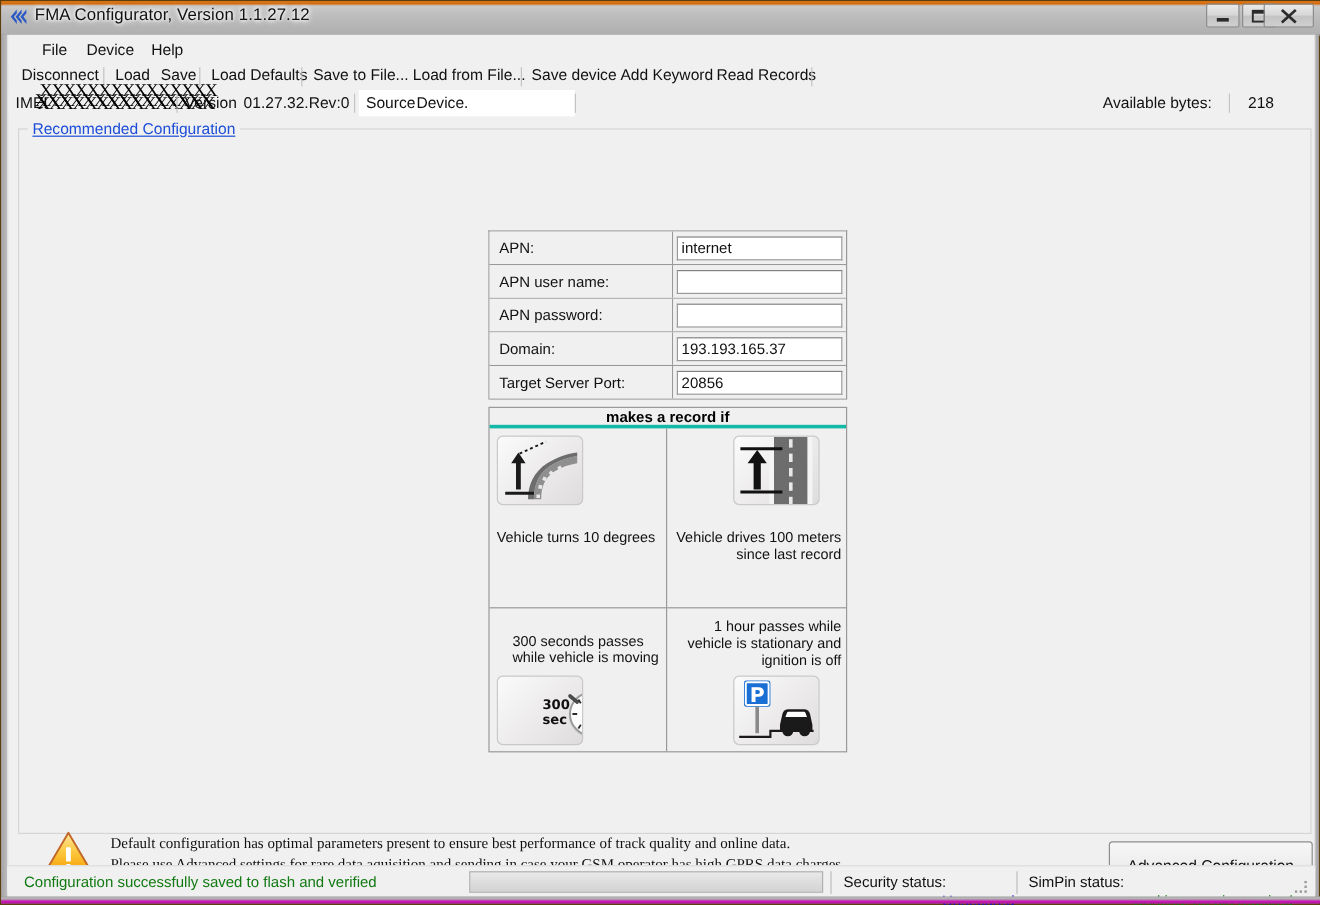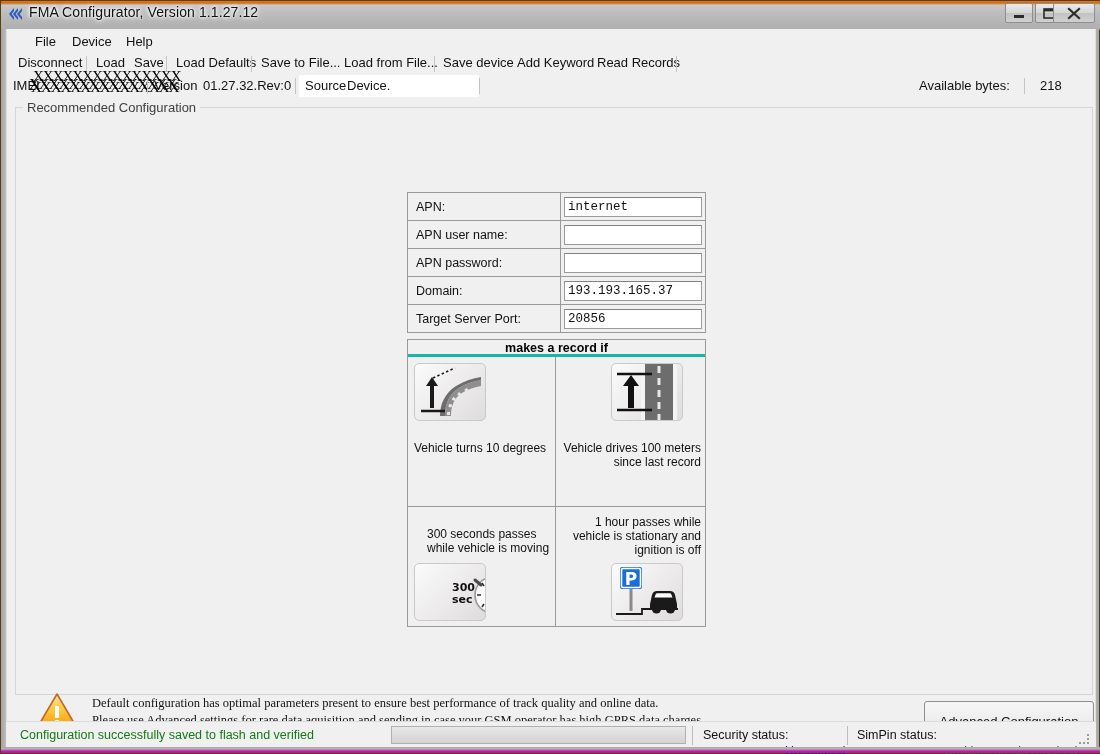--- a/index.html
+++ b/index.html
@@ -95,21 +95,21 @@
 
   
   #groupbox{
     position:absolute;left:8px;top:78px;width:1078px;height:588px;
     border:1px solid #d5d5d5;
     box-sizing:border-box;
   }
   #groupbox-label{
     position:absolute;left:16px;top:71px;
     background:#f0f0f0;padding:0 4px;
-    font-size:13px;color:#404040;
+    font-size:13px;color:#1d4ed8;text-decoration:underline;
   }
 
   
   #settings{
     position:absolute;left:400px;top:163px;width:299px;
     border:1px solid #999;border-bottom:none;
     box-sizing:border-box;
     background:#f0f0f0;
   }
   .srow{
@@ -128,21 +128,21 @@
     flex:1;box-sizing:border-box;
     display:flex;align-items:center;
     padding:0 3px;
     background:#f0f0f0;
   }
   .sfield{
     width:100%;height:20px;box-sizing:border-box;
     border:1px solid #9a9a9a;
     border-top-color:#828282;
     background:#fff;
-    font-family:Liberation Mono, monospace;
+    font-family:Liberation Sans, sans-serif;
     font-size:12.5px;color:#111;
     padding:0 3px;
     outline:none;
   }
 
   
   #records{
     position:absolute;left:400px;top:310px;width:299px;height:288px;
     border:1px solid #999;box-sizing:border-box;background:#f0f0f0;
   }

